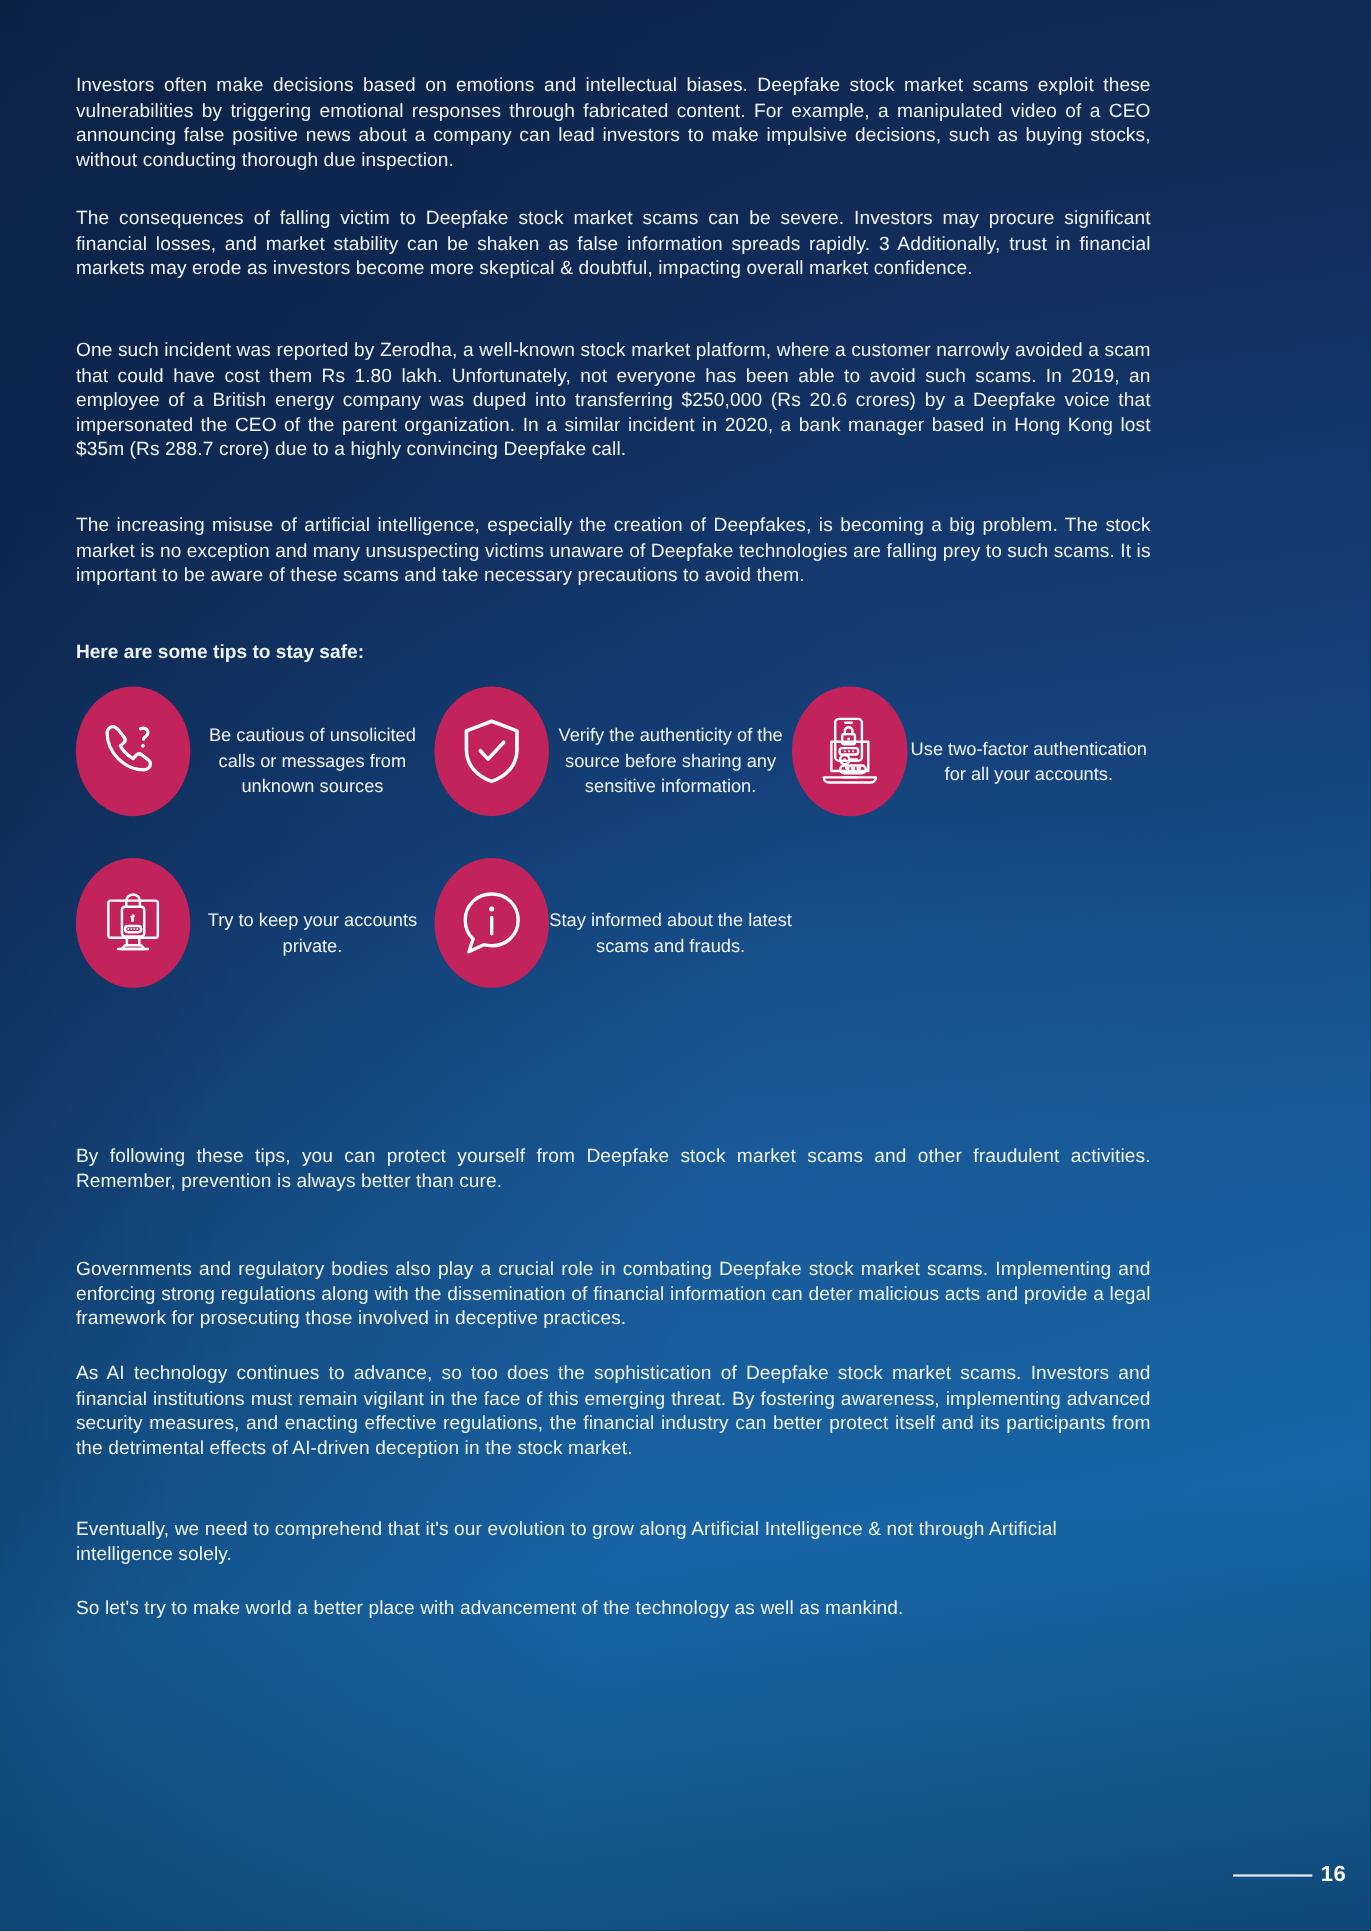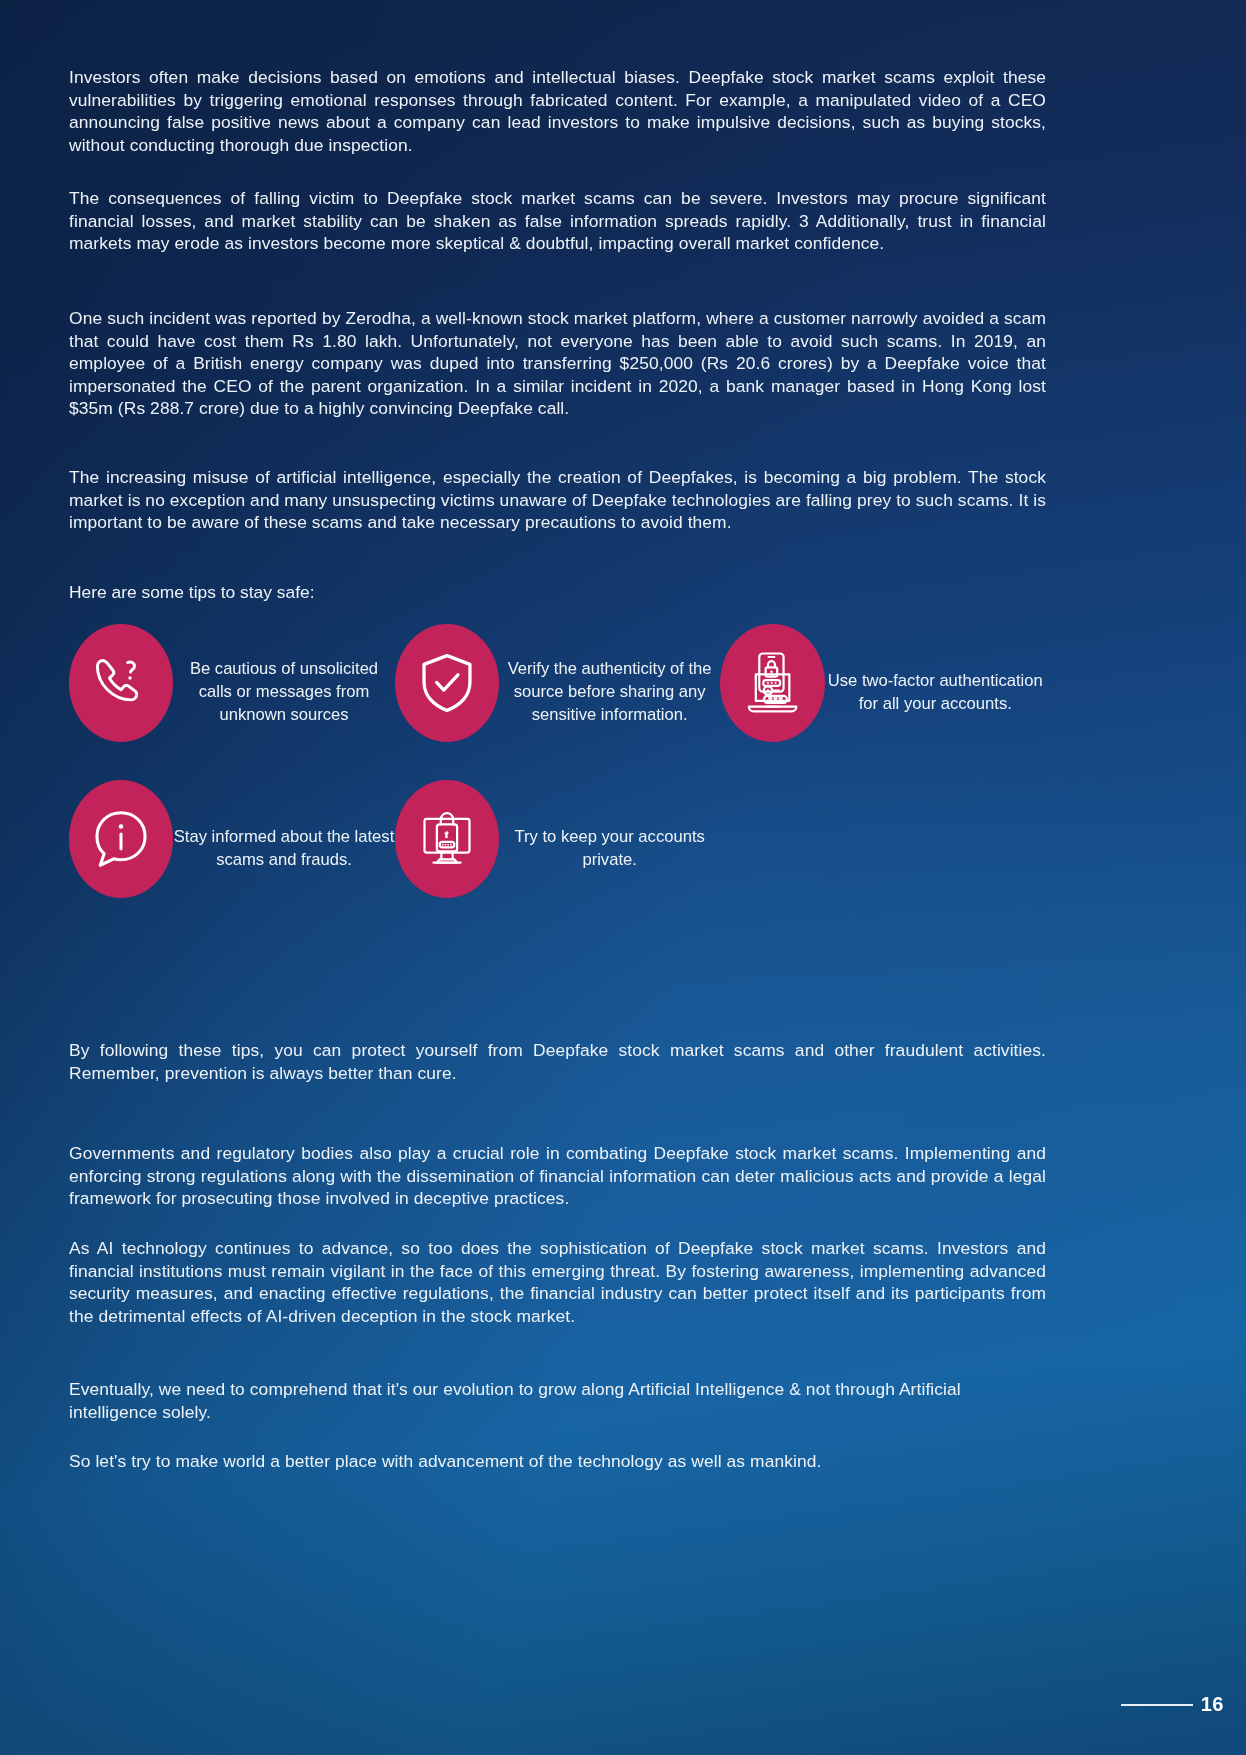--- a/index.html
+++ b/index.html
@@ -33,21 +33,21 @@
     font-size:17.4px;
     line-height:22.6px;
     text-align:justify;
     letter-spacing:0.1px;
     font-weight:300;
   }
   p.body.nojust{text-align:left;}
 
   .tips-lead{
     position:absolute;left:69px;top:581px;
-    color:#eef3f8;font-size:17.4px;line-height:22.6px;font-weight:400;
+    color:#eef3f8;font-size:17.4px;line-height:22.6px;font-weight:700;
   }
 
   
   .grid{position:absolute;left:69px;top:624px;width:977px;}
   .row{display:flex;width:100%;}
   .cell{width:33.33%;display:flex;align-items:center;}
   .circle{
     width:118px;height:118px;border-radius:50%;
     background:#c2235a;
     display:flex;align-items:center;justify-content:center;
@@ -152,51 +152,51 @@
           </div>
           <div class="cap">Use two-factor authentication for all your accounts.</div>
         </div>
       </div>
 
       <div class="row row2">
 
 
         <div class="cell">
           <div class="circle">
-            <svg width="70" height="70" viewBox="0 0 64 64" fill="none" stroke="#ffffff" stroke-width="2.8" stroke-linecap="round" stroke-linejoin="round">
-              <path d="M32 8c12.7 0 22 9.6 22 21.6S44.7 51 32 51c-2.3 0-4.5-.3-6.6-.9L13 56l3.6-10.6C12.2 41.5 10 35.9 10 29.6 10 17.6 19.3 8 32 8z"></path>
-              <circle cx="32" cy="20.5" r="2.1" fill="#ffffff" stroke="none"></circle>
-              <path d="M32 27.5v13.5"></path>
-            </svg>
-          </div>
-          <div class="cap">Stay informed about the latest scams and frauds.</div>
-        </div>
-
-        <div class="cell">
-          <div class="circle">
             <svg width="72" height="72" viewBox="0 0 64 64" fill="none" stroke="#ffffff" stroke-width="2" stroke-linecap="round" stroke-linejoin="round">
 
               <rect x="12" y="14" width="40" height="30" rx="2"></rect>
               <path d="M27 44v6 M37 44v6"></path>
               <path d="M23 53h18l-2.5-3h-13z"></path>
               <path d="M20 53h24"></path>
 
               <rect x="23" y="19" width="18" height="24" rx="2.4" fill="#c2235a"></rect>
               <path d="M26.5 19v-4.5a5.5 5.5 0 0 1 11 0V19"></path>
               <path d="M30.6 26.5a1.4 1.4 0 1 1 2.8 0c0 .7-.4 1.1-.9 1.4l.2 3.1h-2.4l.2-3.1c-.5-.3-.9-.7-.9-1.4z" fill="#ffffff" stroke="none"></path>
 
               <rect x="25.5" y="34.5" width="13" height="5" rx="2.3"></rect>
               <circle cx="28.2" cy="37" r="0.8" fill="#ffffff" stroke="none"></circle>
               <circle cx="30.6" cy="37" r="0.8" fill="#ffffff" stroke="none"></circle>
               <circle cx="33" cy="37" r="0.8" fill="#ffffff" stroke="none"></circle>
               <circle cx="35.4" cy="37" r="0.8" fill="#ffffff" stroke="none"></circle>
             </svg>
           </div>
           <div class="cap">Try to keep your accounts private.</div>
         </div>
+
+        <div class="cell">
+          <div class="circle">
+            <svg width="70" height="70" viewBox="0 0 64 64" fill="none" stroke="#ffffff" stroke-width="2.8" stroke-linecap="round" stroke-linejoin="round">
+              <path d="M32 8c12.7 0 22 9.6 22 21.6S44.7 51 32 51c-2.3 0-4.5-.3-6.6-.9L13 56l3.6-10.6C12.2 41.5 10 35.9 10 29.6 10 17.6 19.3 8 32 8z"></path>
+              <circle cx="32" cy="20.5" r="2.1" fill="#ffffff" stroke="none"></circle>
+              <path d="M32 27.5v13.5"></path>
+            </svg>
+          </div>
+          <div class="cap">Stay informed about the latest scams and frauds.</div>
+        </div>
       </div>
     </div>
 
     <p class="body" style="top:1039px;">By following these tips, you can protect yourself from Deepfake stock market scams and other fraudulent activities. Remember, prevention is always better than cure.</p>
     <p class="body" style="top:1142px;">Governments and regulatory bodies also play a crucial role in combating Deepfake stock market scams. Implementing and enforcing strong regulations along with the dissemination of financial information can deter malicious acts and provide a legal framework for prosecuting those involved in deceptive practices.</p>
     <p class="body" style="top:1237px;">As AI technology continues to advance, so too does the sophistication of Deepfake stock market scams. Investors and financial institutions must remain vigilant in the face of this emerging threat. By fostering awareness, implementing advanced security measures, and enacting effective regulations, the financial industry can better protect itself and its participants from the detrimental effects of AI-driven deception in the stock market.</p>
     <p class="body nojust" style="top:1378px;">Eventually, we need to comprehend that it's our evolution to grow along Artificial Intelligence &amp; not through Artificial intelligence solely.</p>
     <p class="body nojust" style="top:1450px;">So let's try to make world a better place with advancement of the technology as well as mankind.</p>
 
     <div class="footer-logo">#happylearning</div>

